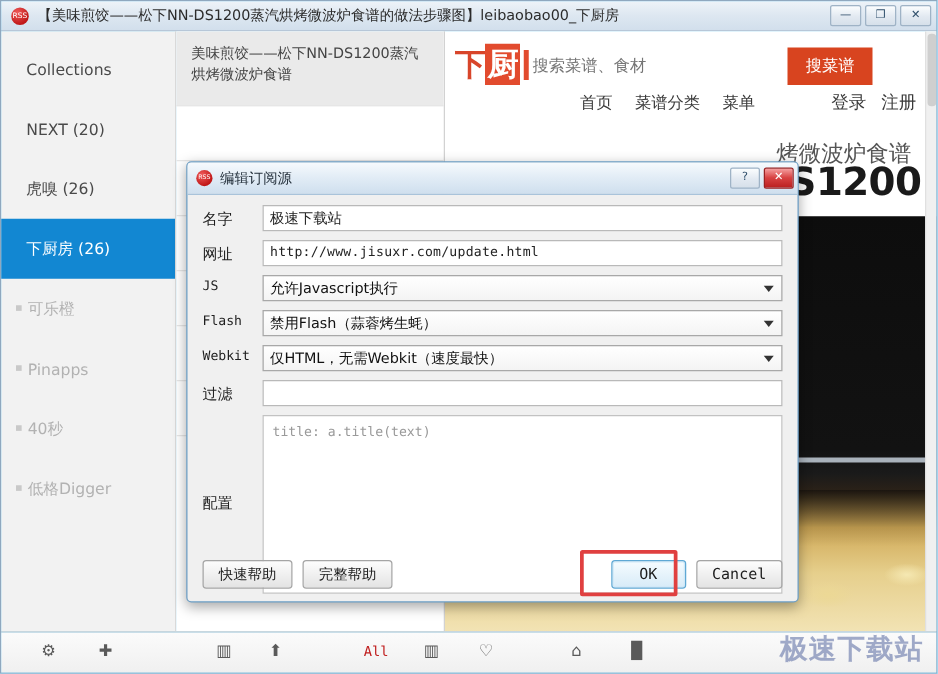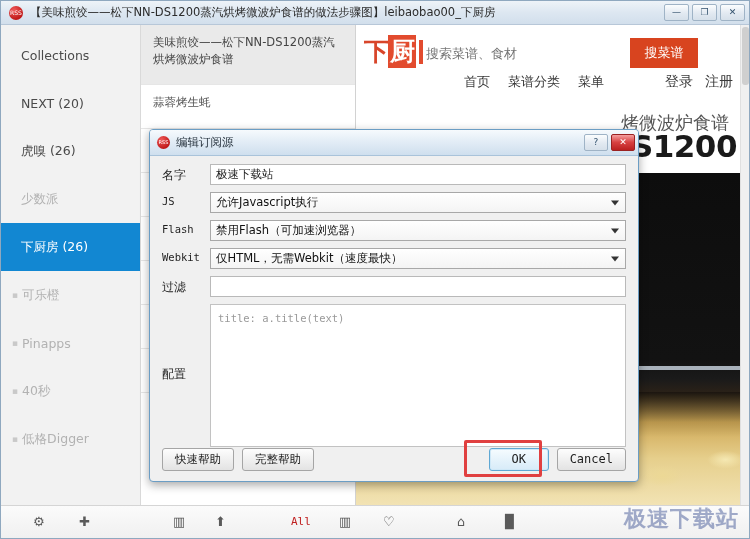--- a/index.html
+++ b/index.html
@@ -316,23 +316,20 @@
     <div class="sidebar">
       <div class="side-item">
         <span>Collections</span>
       </div>
       <div class="side-item">
         <span>NEXT (20)</span>
       </div>
       <div class="side-item">
         <span>虎嗅 (26)</span>
       </div>
-      <div class="side-item dim">
-        <span>少数派</span>
-      </div>
       <div class="side-item sel">
         <span>下厨房 (26)</span>
       </div>
       <div class="side-item dim">
         <span class="dot">▪</span>
         <span>可乐橙</span>
       </div>
       <div class="side-item dim">
         <span class="dot">▪</span>
         <span>Pinapps</span>
@@ -343,23 +340,20 @@
       </div>
       <div class="side-item dim">
         <span class="dot">▪</span>
         <span>低格Digger</span>
       </div>
     </div>
 
     <div class="listcol">
       <div class="list-row active tall">
         <span>美味煎饺——松下NN-DS1200蒸汽烘烤微波炉食谱</span>
-      </div>
-      <div class="list-row clip">
-        <span>蒜蓉烤生蚝</span>
       </div>
       <div class="list-row clip">
         <span></span>
       </div>
       <div class="list-row clip">
         <span></span>
       </div>
       <div class="list-row clip">
         <span></span>
       </div>
@@ -429,33 +423,37 @@
       <div class="dlg-btn close">✕</div>
     </div>
 
     <div class="dlg-body">
 
       <div class="frow">
         <div class="flabel">名字</div>
         <div class="finput">极速下载站</div>
       </div>
 
+      <div class="frow">
+        <div class="flabel">网址</div>
+        <div class="finput mono">http://www.jisuxr.com/update.html</div>
+      </div>
 
       <div class="frow">
         <div class="flabel mono">JS</div>
         <div class="fselect">
           <span>允许Javascript执行</span>
           <span class="caret"></span>
         </div>
       </div>
 
       <div class="frow">
         <div class="flabel mono">Flash</div>
         <div class="fselect">
-          <span>禁用Flash（可加速浏览器）</span>
+          <span>禁用Flash（蒜蓉烤生蚝）</span>
           <span class="caret"></span>
         </div>
       </div>
 
       <div class="frow">
         <div class="flabel mono">Webkit</div>
         <div class="fselect">
           <span>仅HTML，无需Webkit（速度最快）</span>
           <span class="caret"></span>
         </div>

